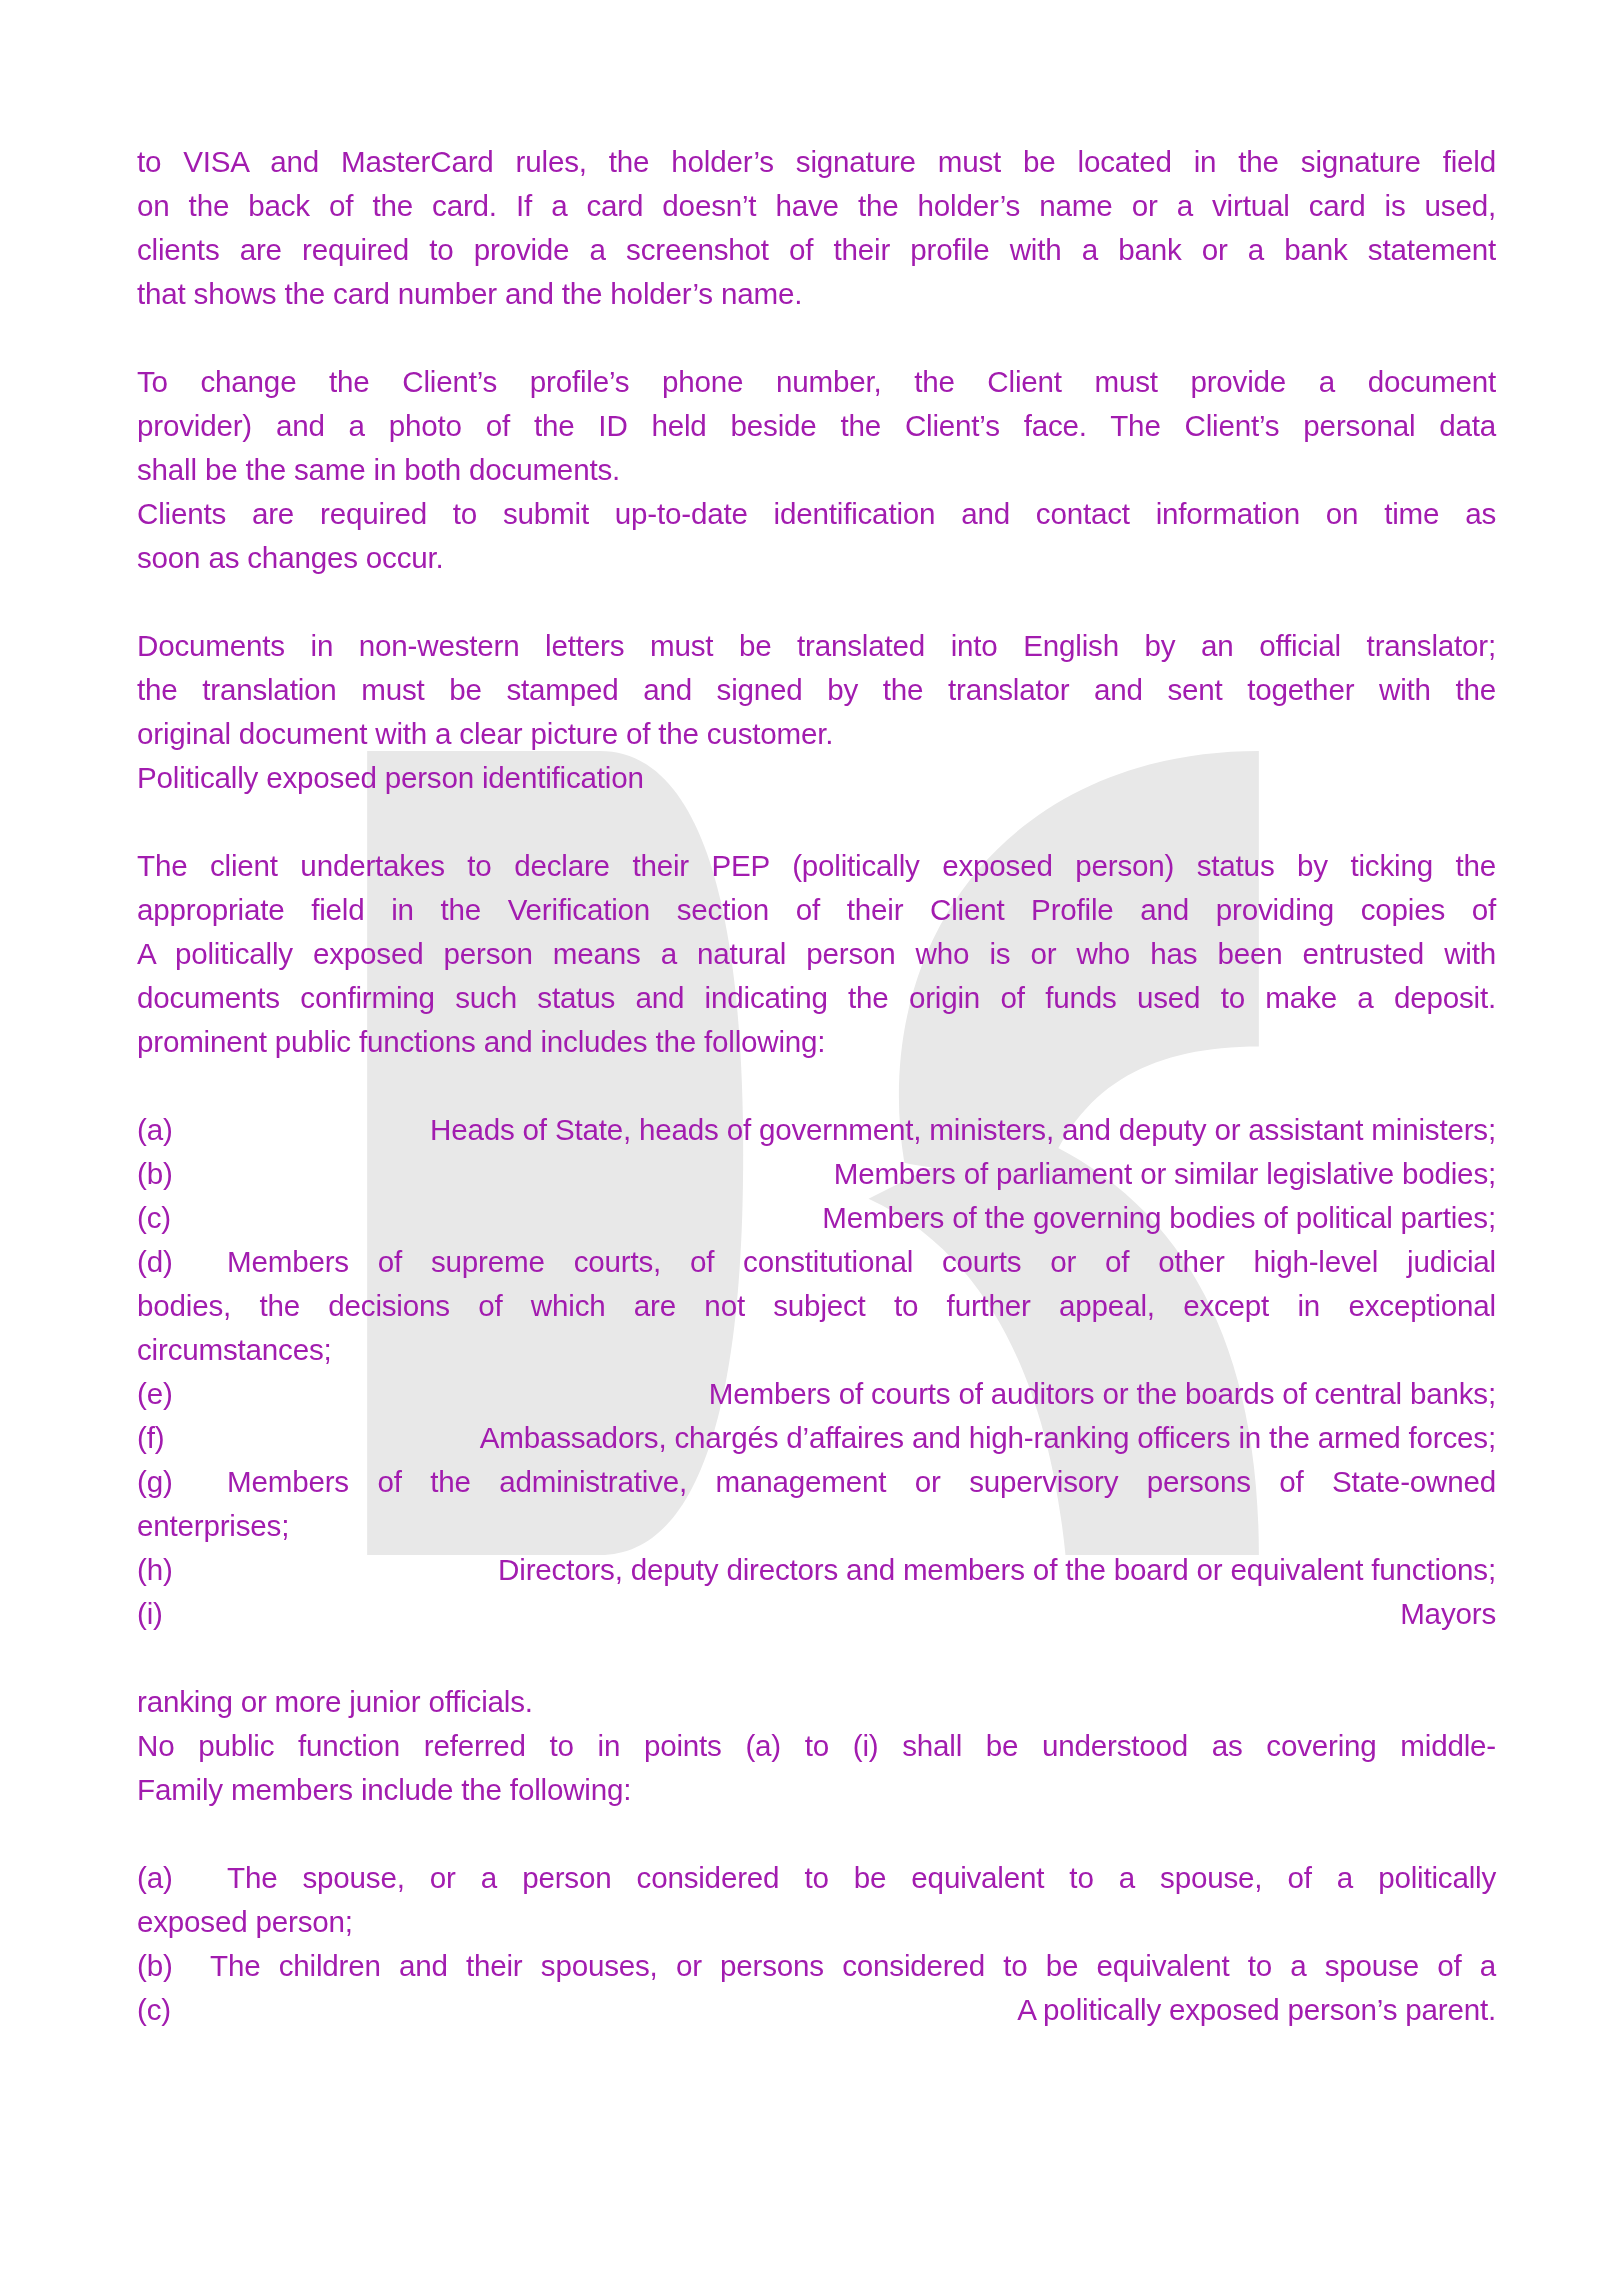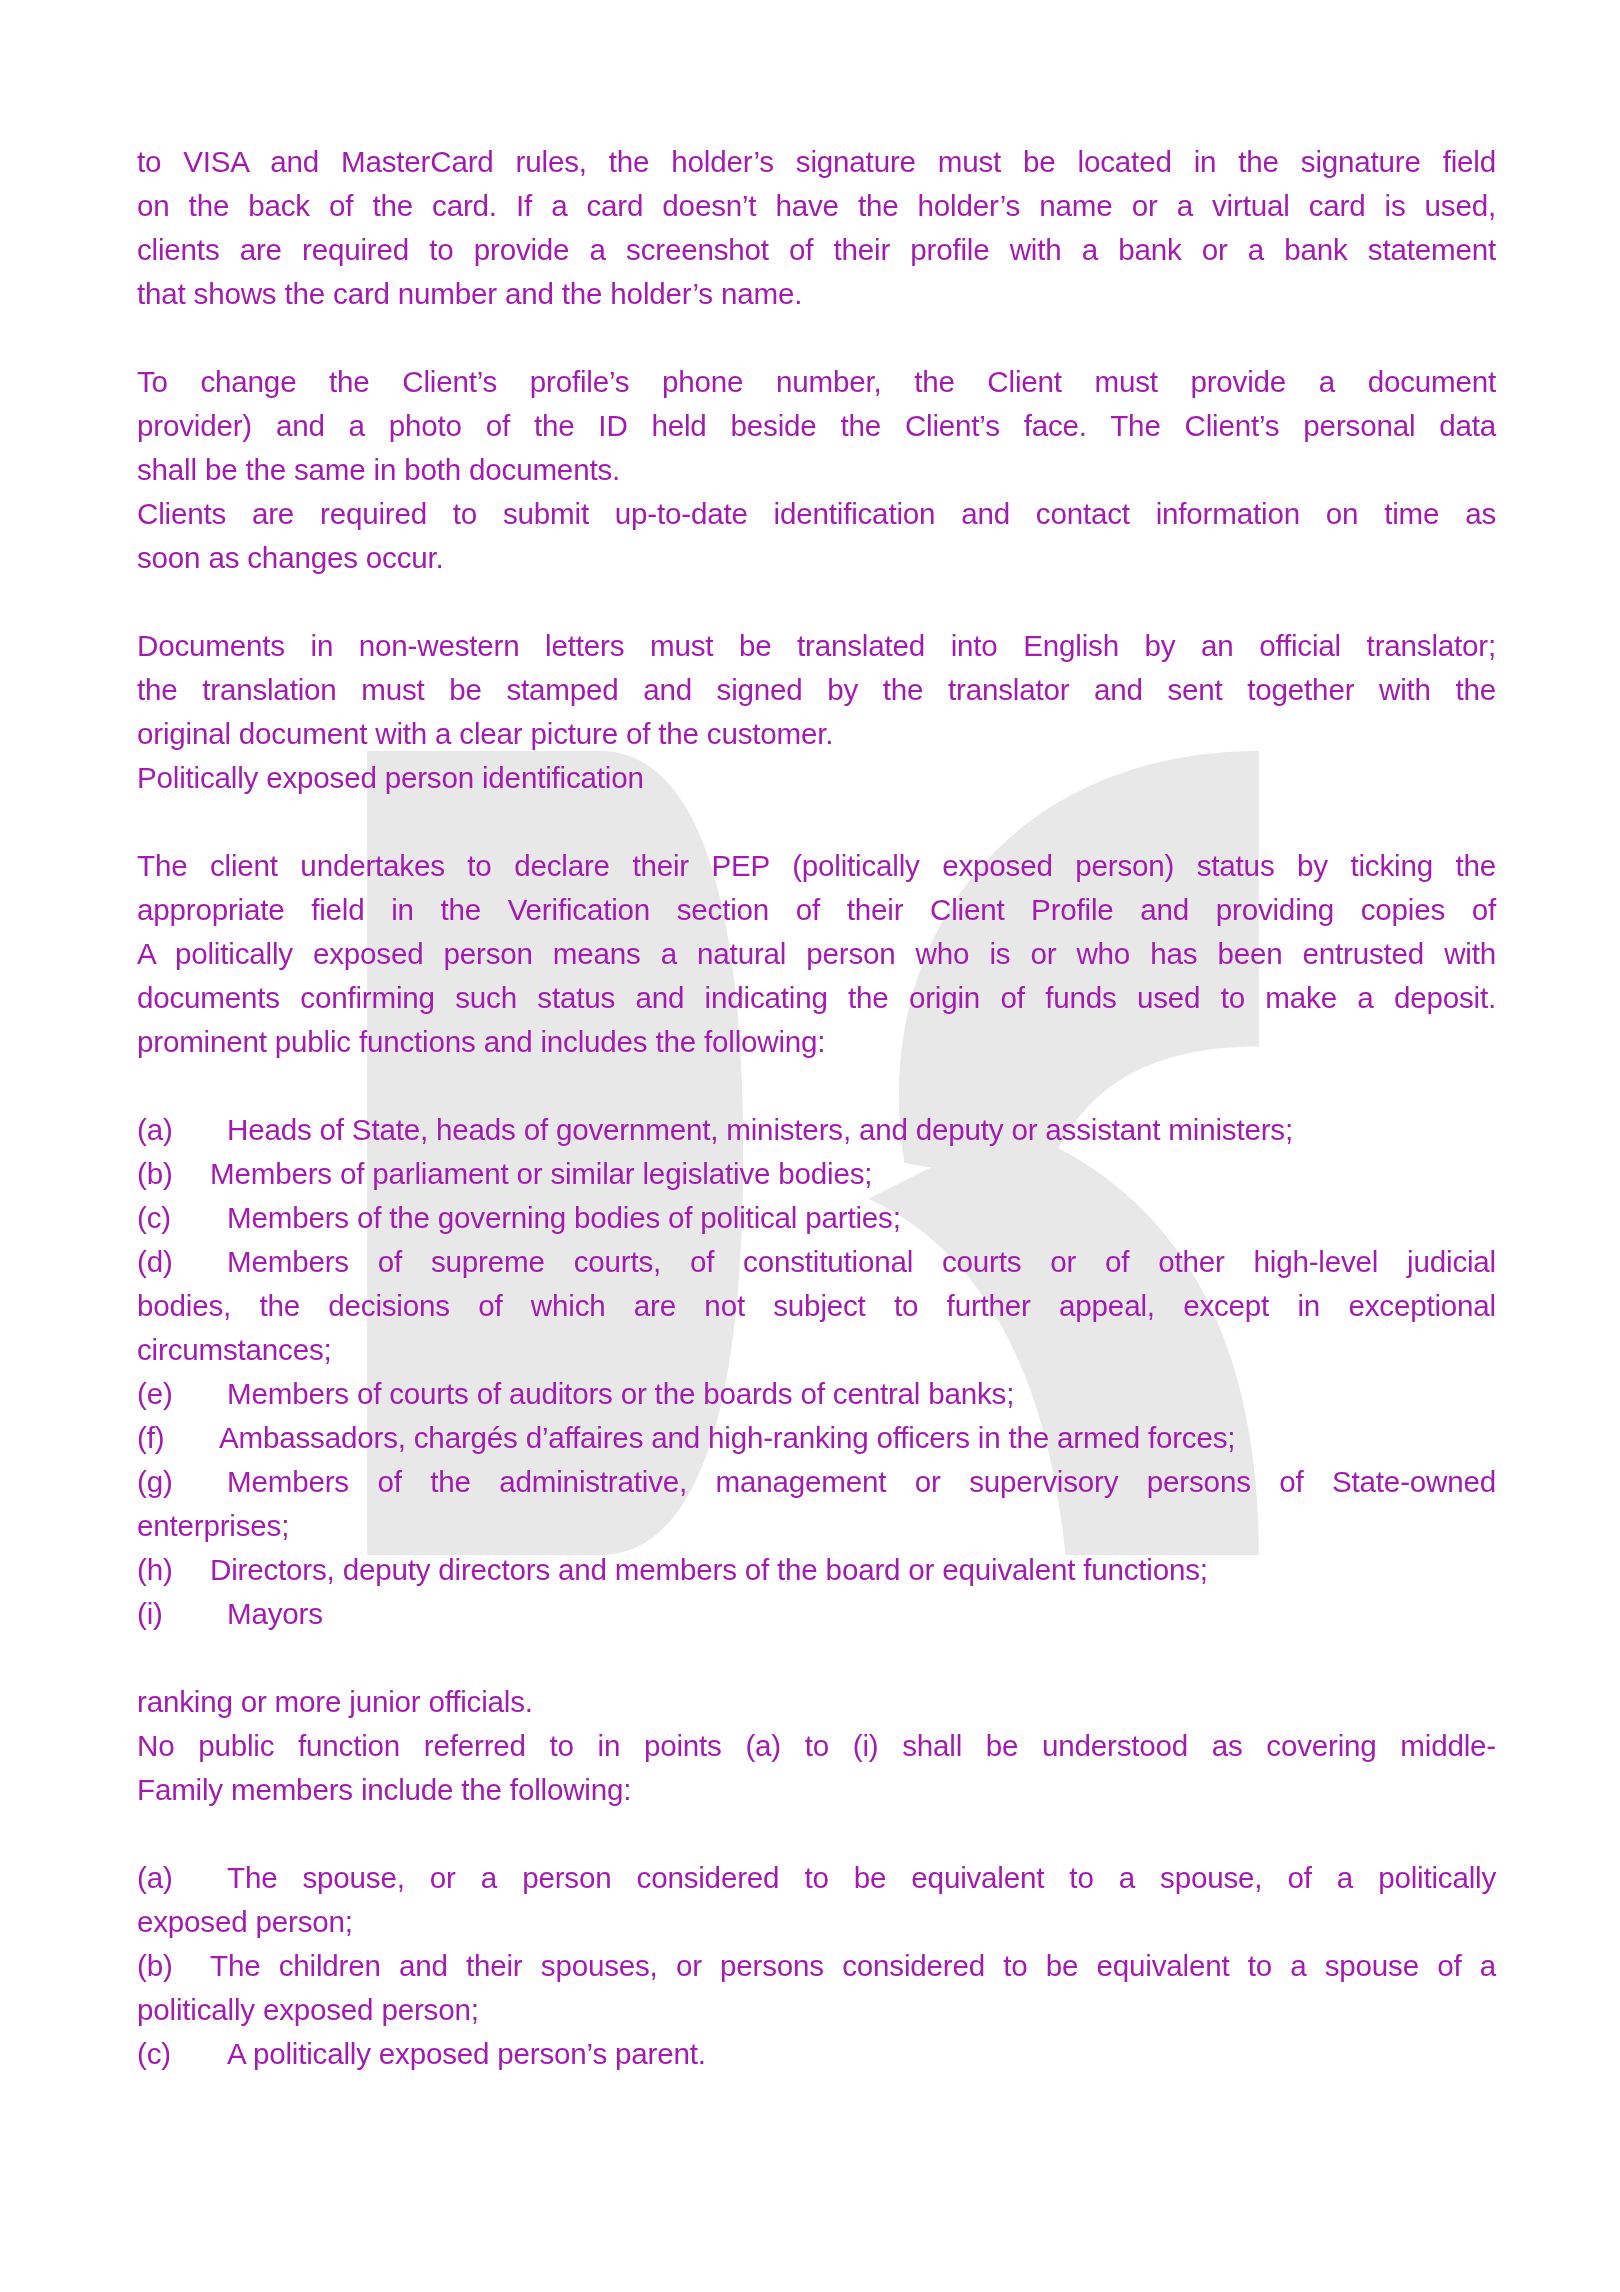--- a/index.html
+++ b/index.html
@@ -8,21 +8,21 @@
   #page { position: absolute; left: 137px; top: 140px; width: 1359px; z-index: 1;
           font-family: "Liberation Sans", sans-serif; font-size: 29.6px; line-height: 44px;
           color: #a21caf; letter-spacing: -0.2px; }
   .line { display: block; height: 44px; white-space: nowrap; }
   .just { text-align: justify; text-align-last: justify; white-space: normal; }
   .blank { height: 44px; }
   .li { display: flex; white-space: nowrap; }
   .lbl { display: inline-block; width: 82px; flex: none; }
   .lbl.b { width: 73px; }
   .lbl.c { width: 90px; }
-  .li .txt { flex: 1; }
+  .li .txt { flex: 1; text-align: right; }
   .li.just .txt { text-align: justify; text-align-last: justify; white-space: normal; }
 </style>
 </head>
 <body>
 
 <svg id="watermark" viewBox="0 0 996 898" xmlns="http://www.w3.org/2000/svg">
 
   <path d="M0 0 H260 C360 0 420 140 420 450 C420 760 360 898 260 898 H0 Z" fill="#e8e8e8"></path>
 
   <path d="M996 0 V330 C880 330 800 370 760 470 C720 470 640 470 600 460 C560 210 720 0 996 0 Z" fill="#e8e8e8"></path>
@@ -119,21 +119,20 @@
   <div>
     <div class="line li just">
       <span class="lbl c">(a)</span>
       <span class="txt">The spouse, or a person considered to be equivalent to a spouse, of a politically</span>
     </div>
     <span class="line">exposed person;</span>
     <div class="line li just">
       <span class="lbl b">(b)</span>
       <span class="txt">The children and their spouses, or persons considered to be equivalent to a spouse of a</span>
     </div>
-    <span class="line">politically exposed person;</span>
     <div class="line li">
       <span class="lbl c">(c)</span>
       <span class="txt">A politically exposed person’s parent.</span>
     </div>
   </div>
 
 </div>
 
 
 </body></html>

